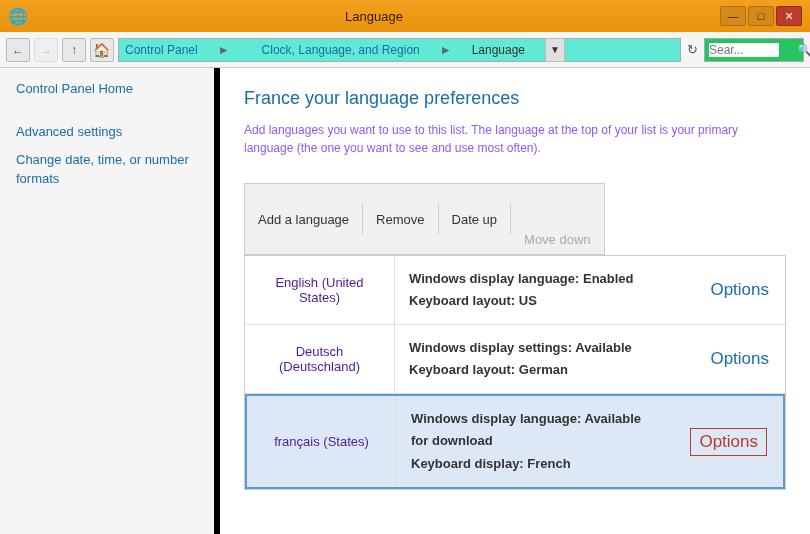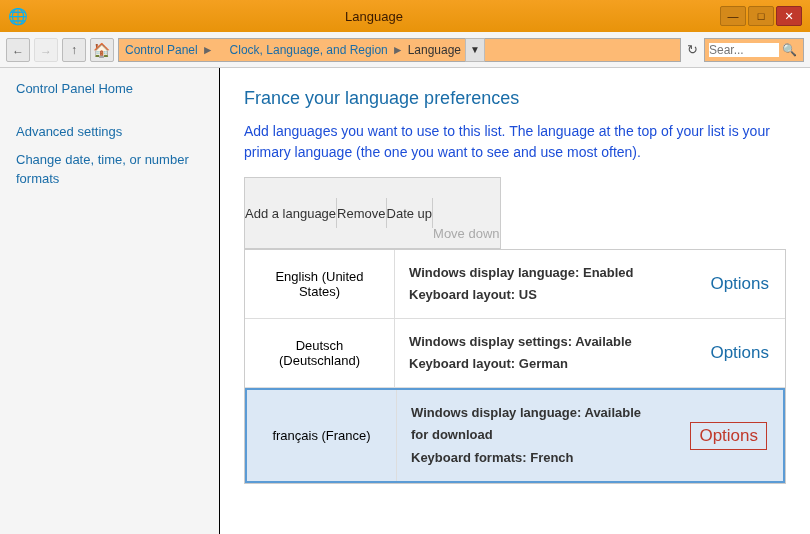--- a/index.html
+++ b/index.html
@@ -36,76 +36,76 @@
       gap: 4px;
     }
     .nav-btn {
       width: 24px; height: 24px; border: 1px solid #bbb; background: #e8e8e8;
       border-radius: 2px; display: flex; align-items: center; justify-content: center;
       cursor: pointer; font-size: 12px; color: #555;
     }
     .nav-btn.disabled { opacity: 0.4; cursor: default; }
     .breadcrumb {
       flex: 1; display: flex; align-items: center; height: 24px;
-      border: 1px solid #aaa; background: #fdba74; padding: 0 6px;
-      font-size: 12px; color: #333; gap: 4px;
+      border: 1px solid #aaa; background: #5eead4; padding: 0 6px;
+      font-size: 12px; color: #333; gap: 20px;
     }
     .breadcrumb-sep { color: #666; }
     .search-box {
-      display: flex; align-items: center; border: 1px solid #aaa; background: #fdba74;
-      height: 24px; width: 100px; padding: 0 4px; gap: 3px;
+      display: flex; align-items: center; border: 1px solid #aaa; background: #22c55e;
+      height: 24px; width: 100px; padding: 0 4px; gap: 18px;
     }
     .search-input { border: none; outline: none; font-size: 12px; width: 70px; color: #999; }
     .search-icon { font-size: 12px; color: #555; }
     .refresh-btn { font-size: 13px; color: #555; cursor: pointer; padding: 0 2px; }
 
     
     .main-layout { display: flex; height: calc(534px - 32px - 36px); }
 
     
     .sidebar {
-      width: 220px; background: #f5f5f5; border-right: 1px solid #000000;
+      width: 220px; background: #f5f5f5; border-right: 6px solid #000000;
       padding: 12px 16px;
     }
     .sidebar-link {
       color: #1a6da8; font-size: 13px; cursor: pointer; margin-bottom: 10px;
       text-decoration: none; display: block; line-height: 1.4;
     }
 
     
     .content { flex: 1; background: #fff; padding: 20px 24px; overflow-y: auto; }
     .content-title { font-size: 18px; color: #1a6da8; font-weight: normal; margin-bottom: 12px; }
-    .content-desc { font-size: 14px; color: #1d4ed8; line-height: 1.5; margin-bottom: 14px; }
+    .content-desc { font-size: 12px; color: #8b5cf6; line-height: 1.5; margin-bottom: 26px; }
 
     
     .action-toolbar {
       display: flex; align-items: center; gap: 0;
       border: 1px solid #ccc; background: #f0f0f0;
       margin-bottom: 0; width: fit-content;
     }
     .action-btn {
-      padding: 5px 0; font-size: 13px; color: #333; cursor: pointer;
+      padding: 5px 13px; font-size: 13px; color: #333; cursor: pointer;
       background: #f0f0f0; border: none; border-right: 1px solid #ccc;
       height: 30px; display: flex; align-items: center;
     }
     .action-btn:last-child { border-right: none; margin-top: 40px; }
     .action-btn.disabled { color: #aaa; cursor: default; }
 
     
     .lang-list { border: 1px solid #ccc; margin-top: 0; width: 100%; }
     .lang-item {
       display: flex; align-items: stretch; border-bottom: 1px solid #ddd;
       background: #fff;
     }
     .lang-item:last-child { border-bottom: none; }
     .lang-item.selected { background: #dce8f5; border: 2px solid #5b9bd5; }
     .lang-name {
       width: 150px; min-width: 150px; display: flex; align-items: center;
       justify-content: center; text-align: center; padding: 14px 10px;
-      font-size: 13px; color: #000000; border-right: 1px solid #ddd;
+      font-size: 13px; color: #4c1d95; border-right: 1px solid #ddd;
     }
     .lang-details {
       flex: 1; padding: 12px 14px; font-size: 13px; color: #333; line-height: 1.7; font-weight: bold;
     }
     .lang-options {
       display: flex; align-items: center; justify-content: center;
       padding: 0 16px; font-size: 17px;
     }
     .options-link { color: #1a6da8; cursor: pointer; text-decoration: none; }
     .options-link.bordered {
@@ -190,24 +190,24 @@
         <div class="lang-details">
           <div>Windows display settings: Available</div>
           <div>Keyboard layout: German</div>
         </div>
         <div class="lang-options">
           <a class="options-link">Options</a>
         </div>
       </div>
 
       <div class="lang-item selected">
-        <div class="lang-name">français (France)</div>
+        <div class="lang-name">français (States)</div>
         <div class="lang-details">
           <div>Windows display language: Available for download</div>
-          <div>Keyboard formats: French</div>
+          <div>Keyboard display: French</div>
         </div>
         <div class="lang-options">
           <a class="options-link bordered">Options</a>
         </div>
       </div>
 
     </div>
   </div>
 </div>
 

